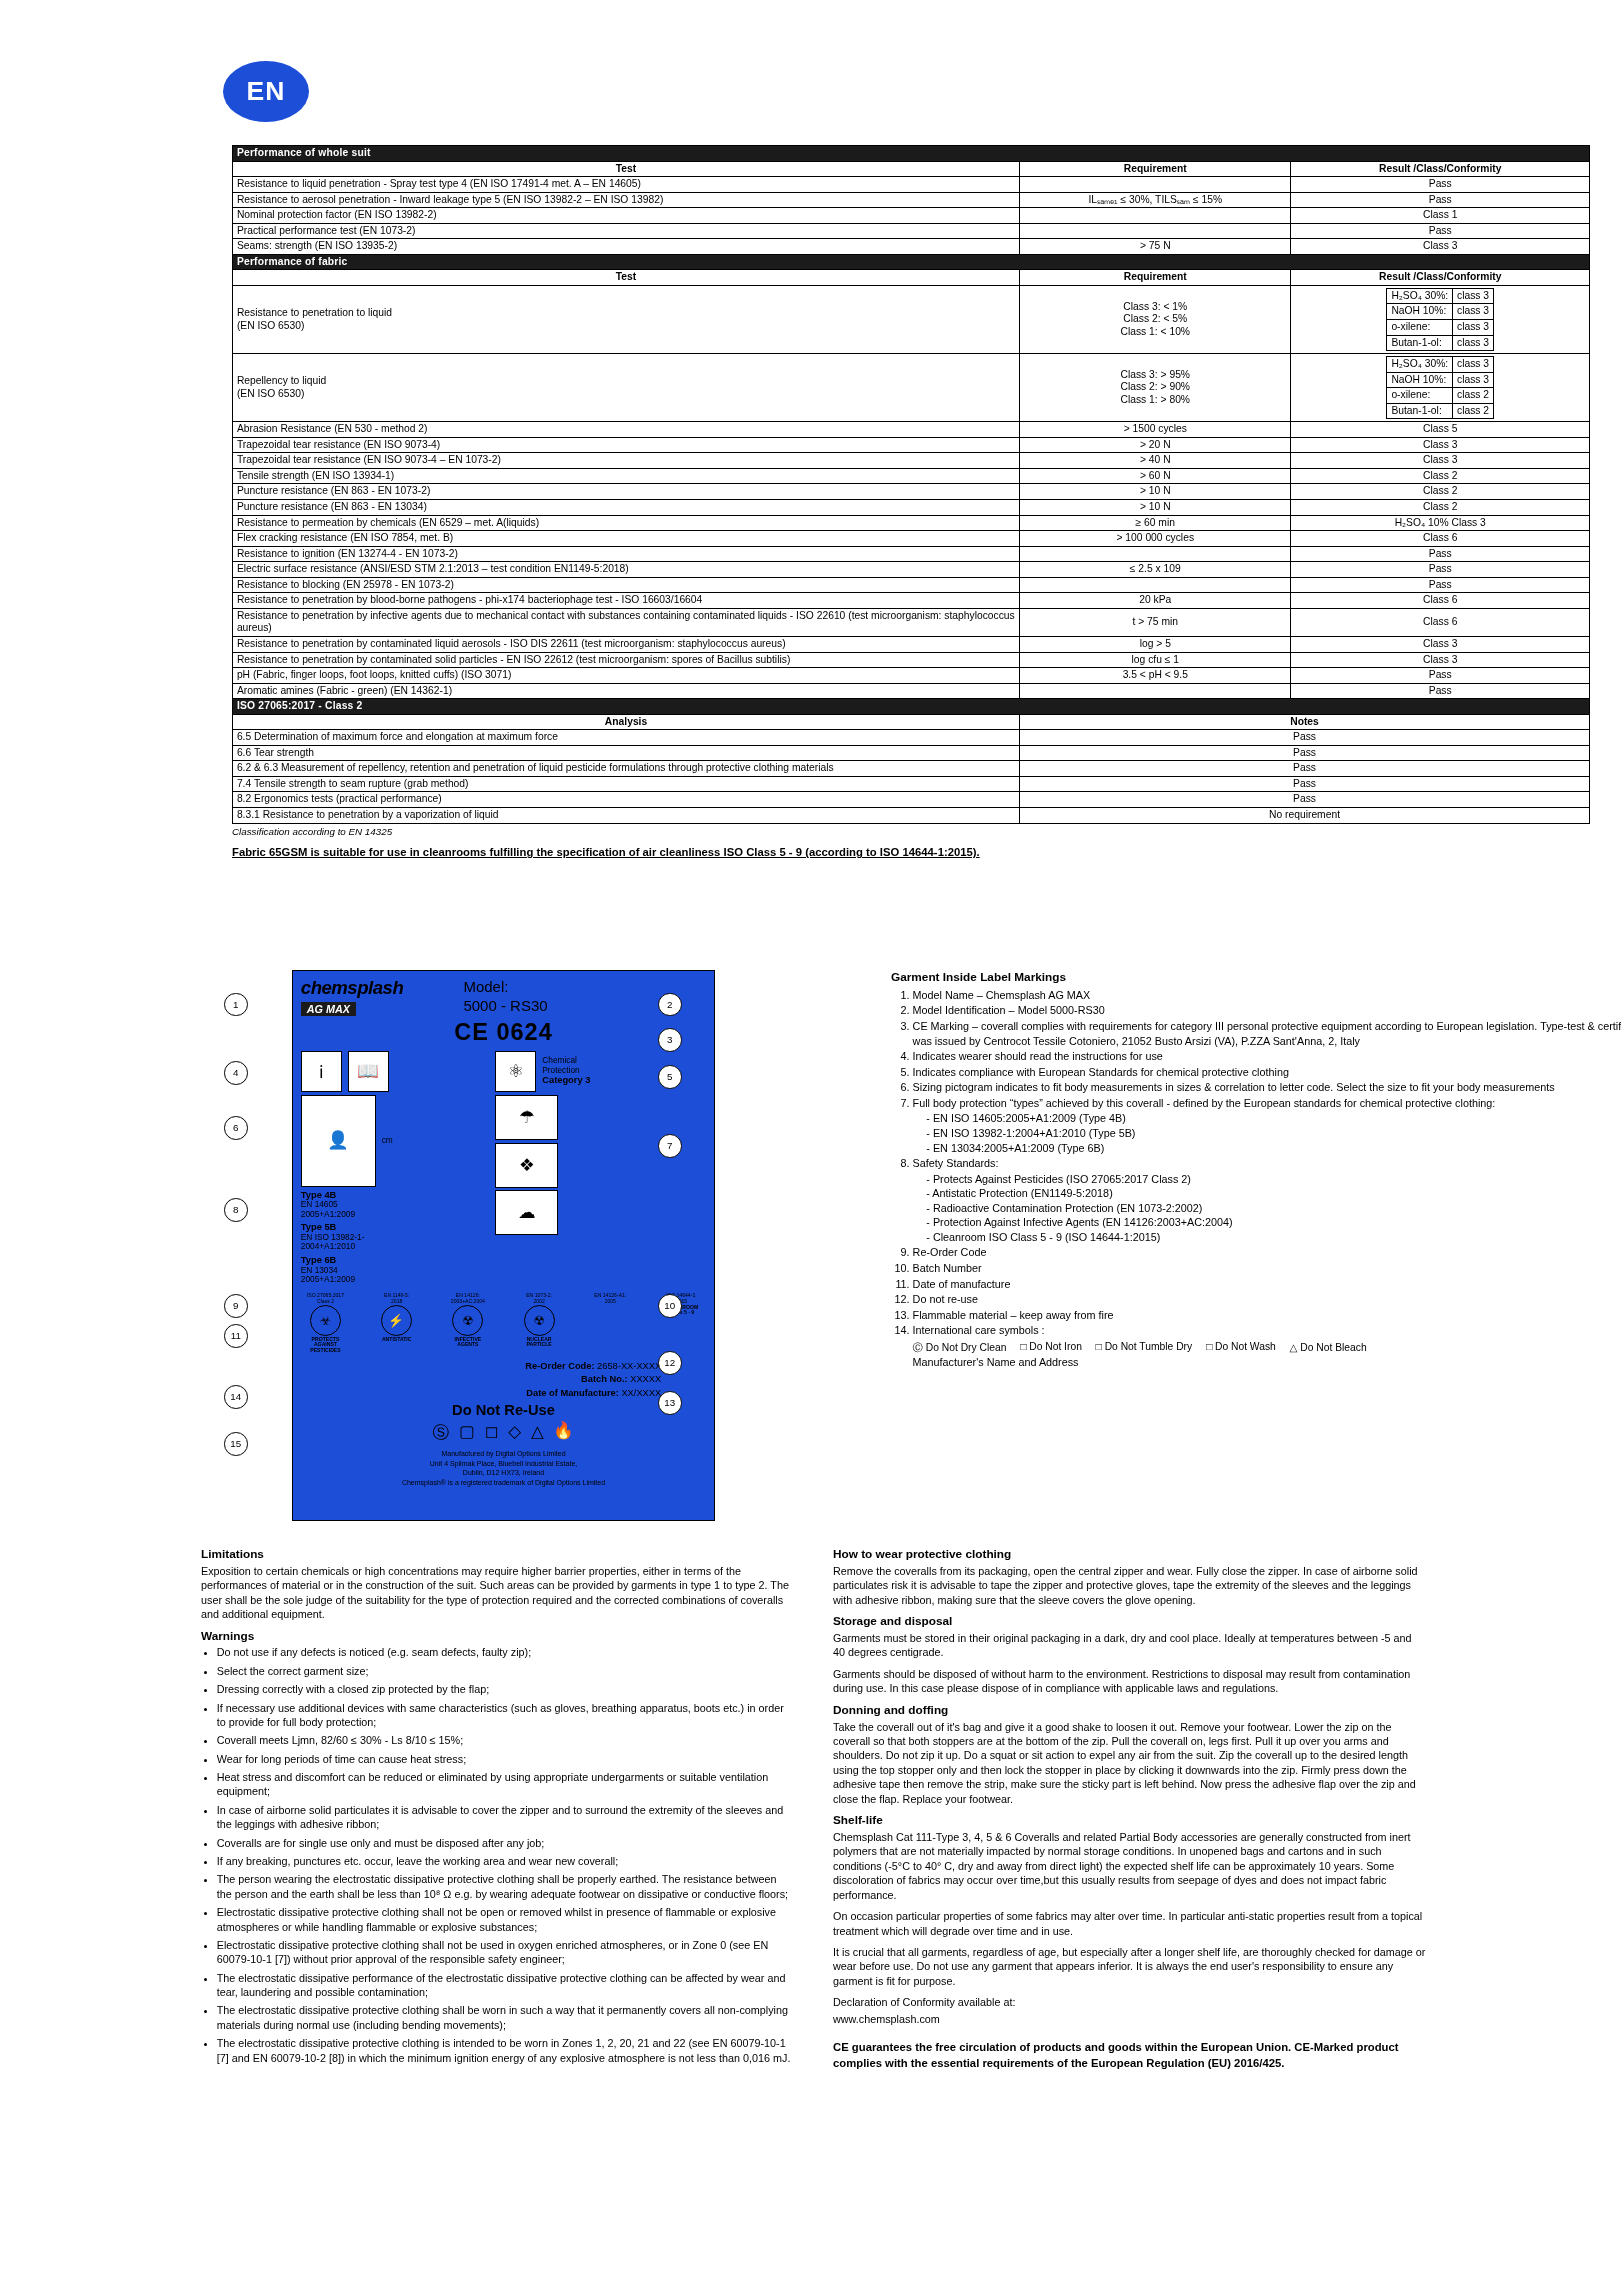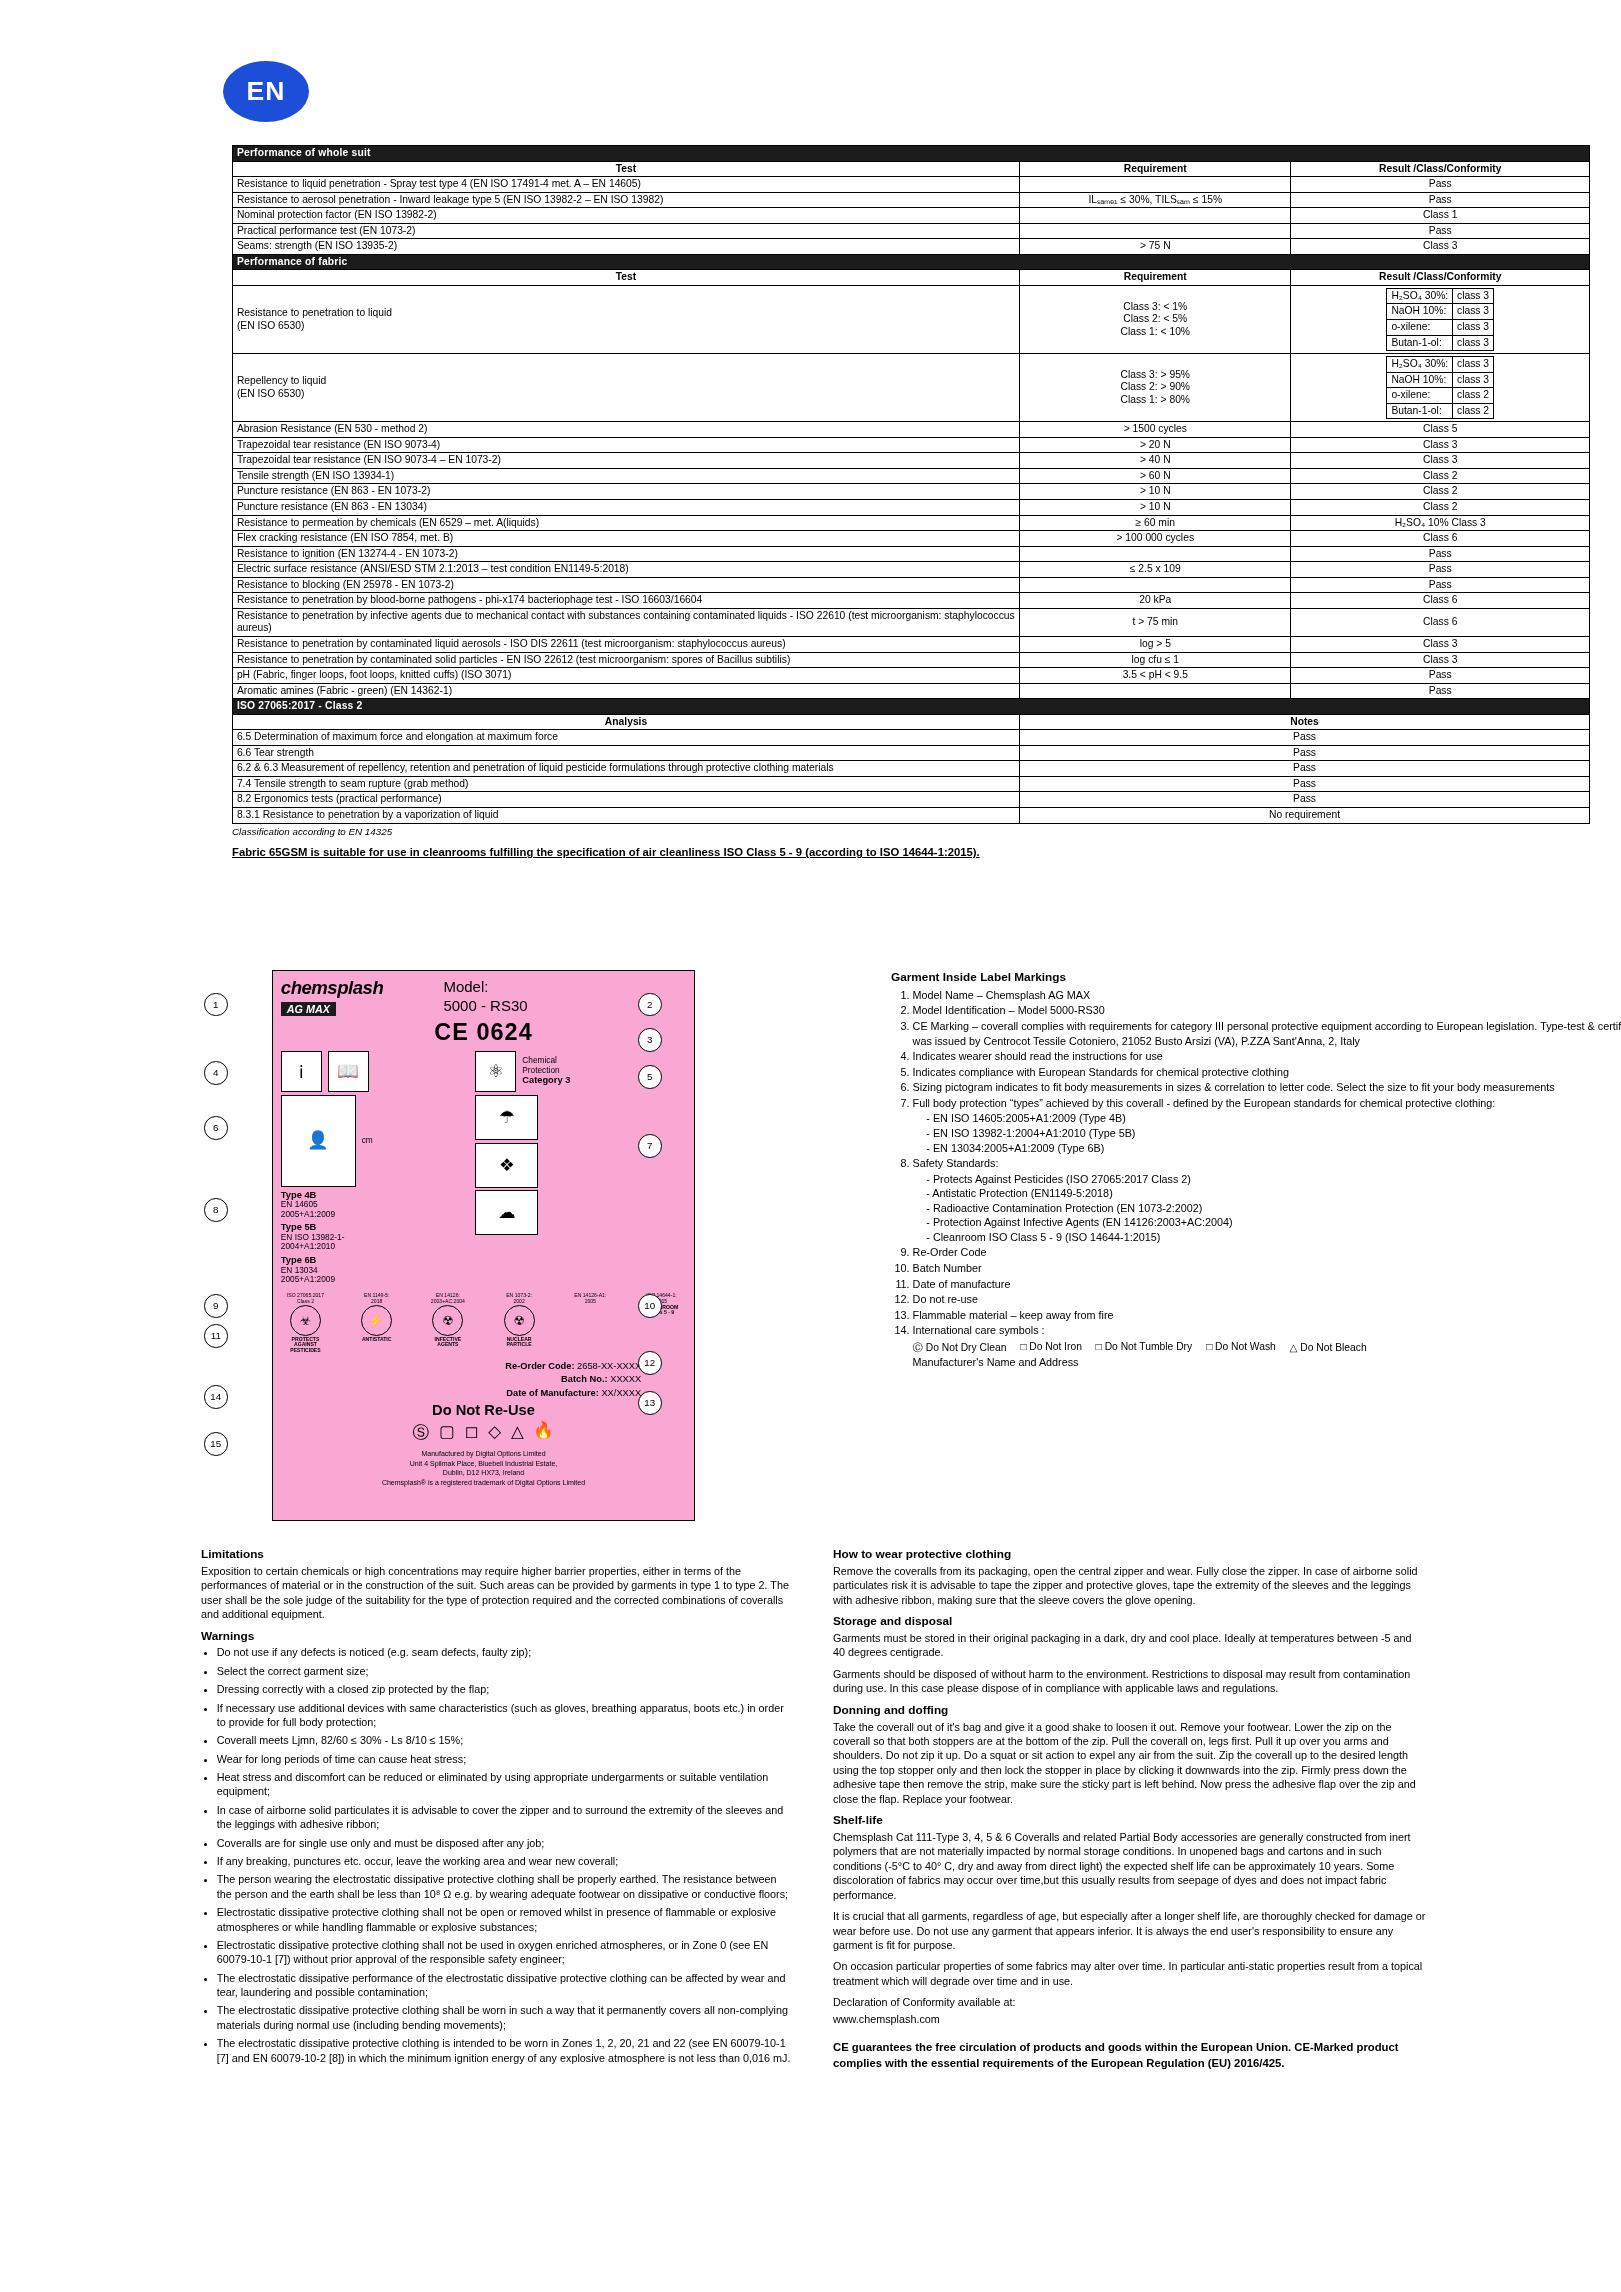--- a/index.html
+++ b/index.html
@@ -45,22 +45,22 @@
   .subtbl td.r { text-align:left; }
 
   .caption { font-size:9.8px; font-style:italic; margin-top:2px; }
   .cleanroom {
     margin-top:9.8px; font-size:11.3px; font-weight:bold; text-decoration:underline;
   }
 
   
   .labelsec { position:absolute; left:232px; top:970px; width:1191px; }
   .labelbox {
-    position:relative; width:421px; height:549px; margin-left:40px;
-    border:1px solid #000; background:#f9a8d4;
+    position:relative; width:421px; height:549px; margin-left:60px;
+    border:1px solid #000; background:#1d4ed8;
   }
   .brandrow { display:flex; align-items:flex-start; padding:5.9px 7.8px 0 7.8px; }
   .brandlogo { width:145px; }
   .brandname { font-size:18.6px; font-weight:bold; font-style:italic; letter-spacing:-0.5px; }
   .agmax {
     display:inline-block; margin-top:2px; background:#1b1b1b; color:#fff;
     font-size:10.8px; font-weight:bold; padding:1px 5.9px; font-style:italic;
   }
   .modelbox { margin-left:17.6px; font-size:15px; line-height:1.3; }
   .cemark { text-align:center; font-size:23.5px; font-weight:bold; letter-spacing:1px; margin-top:2px;}
@@ -556,22 +556,22 @@
 
       <h3>Storage and disposal</h3>
       <p>Garments must be stored in their original packaging in a dark, dry and cool place. Ideally at temperatures between -5 and 40 degrees centigrade.</p>
       <p>Garments should be disposed of without harm to the environment. Restrictions to disposal may result from contamination during use. In this case please dispose of in compliance with applicable laws and regulations.</p>
 
       <h3>Donning and doffing</h3>
       <p>Take the coverall out of it's bag and give it a good shake to loosen it out.  Remove your footwear. Lower the zip on the coverall so that both stoppers are at the bottom of the zip. Pull the coverall on, legs first. Pull it up over you arms and shoulders. Do not zip it up. Do a squat or sit action to expel any air from the suit.  Zip the coverall up to the desired length using the top stopper only and then lock the stopper in place by clicking it downwards into the zip. Firmly press down the adhesive tape then remove the strip, make sure the sticky part is left behind. Now press the adhesive flap over the zip and close the flap. Replace your footwear.</p>
 
       <h3>Shelf-life</h3>
       <p>Chemsplash Cat 111-Type 3, 4, 5 &amp; 6 Coveralls and related Partial Body accessories are generally constructed from inert polymers that are not materially impacted  by normal storage conditions. In unopened bags and cartons  and in such conditions (-5°C to 40° C, dry and away from direct light) the expected shelf life can be approximately 10 years. Some discoloration of fabrics may occur over time,but this usually results from seepage of dyes and does not impact fabric performance.</p>
+      <p>On occasion particular properties of some fabrics may alter over time. In particular anti-static properties result from a topical treatment which will degrade over time and in use.</p>
       <p>It is crucial that all garments, regardless of age, but especially after a longer shelf life, are thoroughly checked for damage or wear before use. Do not use any garment that appears inferior. It is always the end user's responsibility to ensure any garment is fit for purpose.</p>
-      <p>On occasion particular properties of some fabrics may alter over time. In particular anti-static properties result from a topical treatment which will degrade over time and in use.</p>
 
       <p style="margin-bottom:2px;">Declaration of Conformity available at:</p>
       <p>www.chemsplash.com</p>
 
       <p class="bold" style="margin-top:13.7px;">CE guarantees the free circulation of products and goods within the European Union. CE-Marked product complies with the essential requirements of the European Regulation (EU) 2016/425.</p>
     </div>
   </div>
 
 </div>
 

